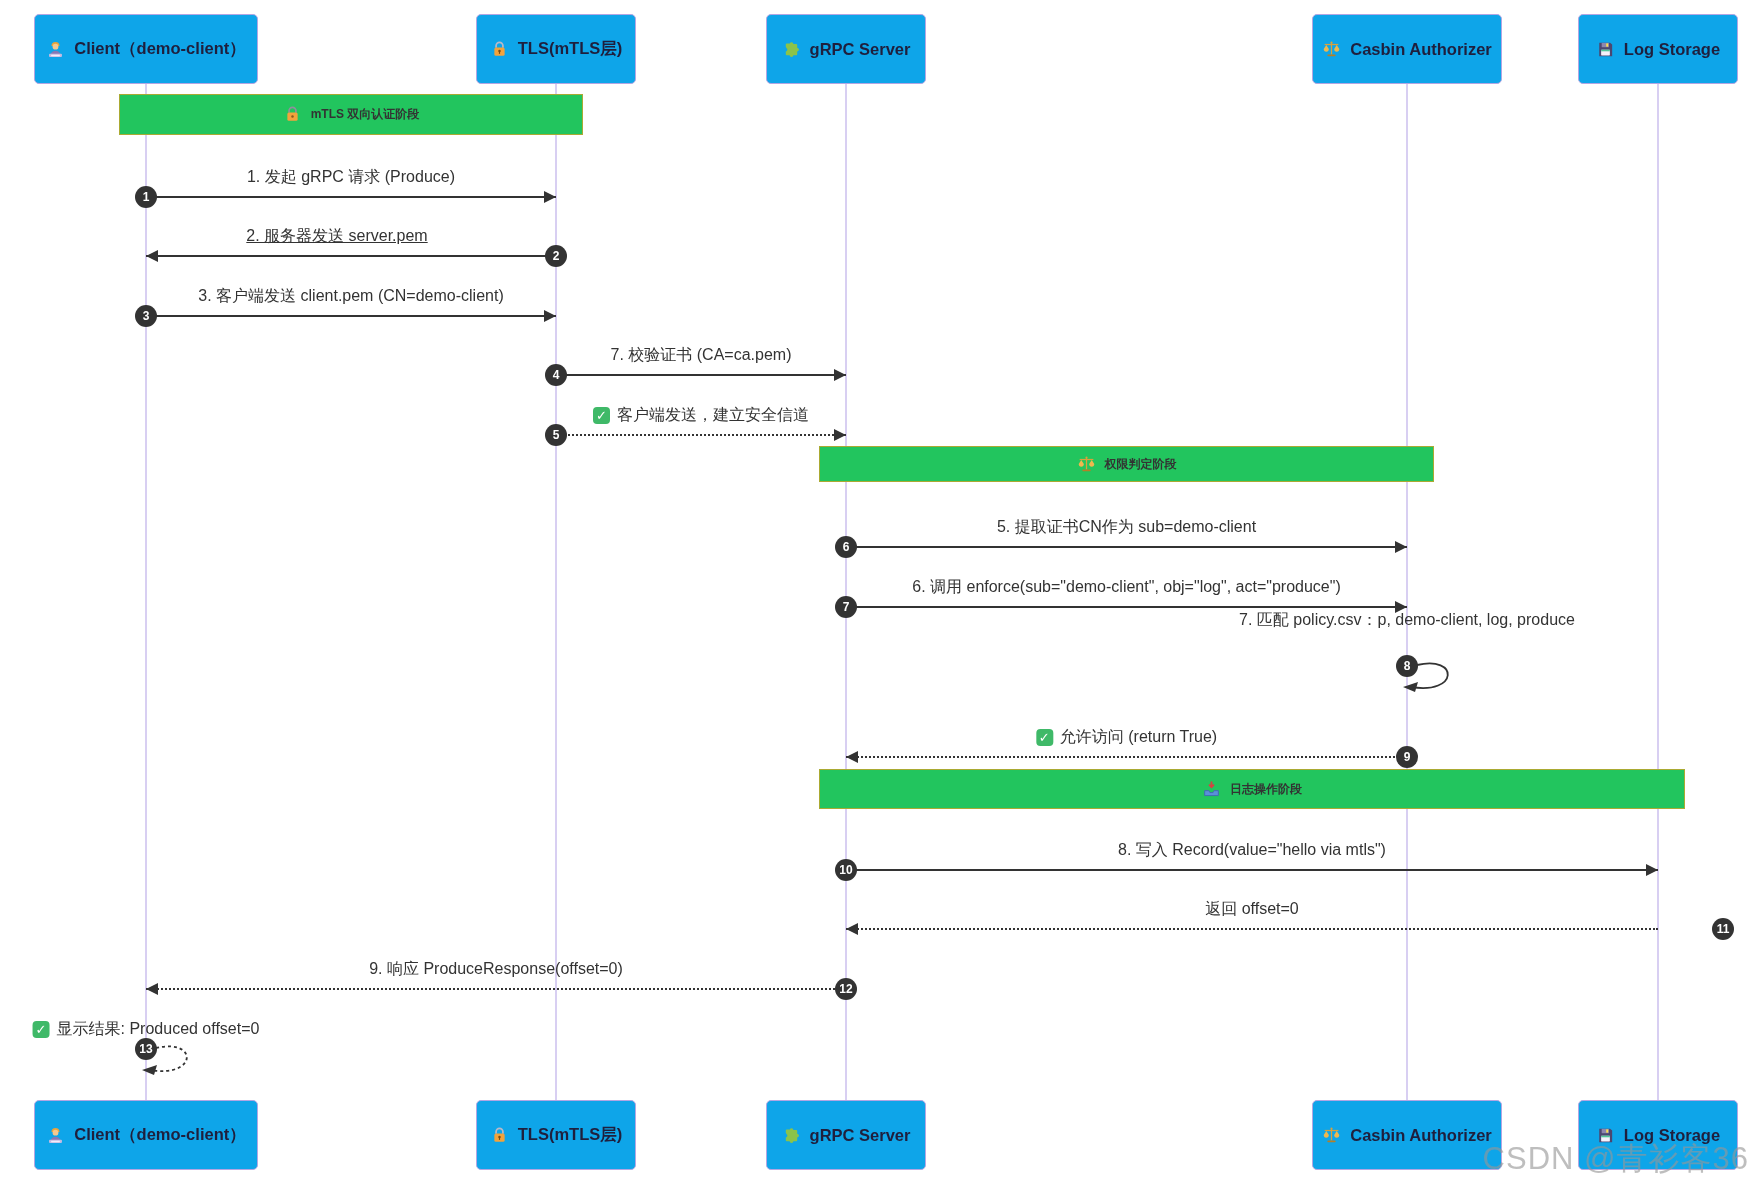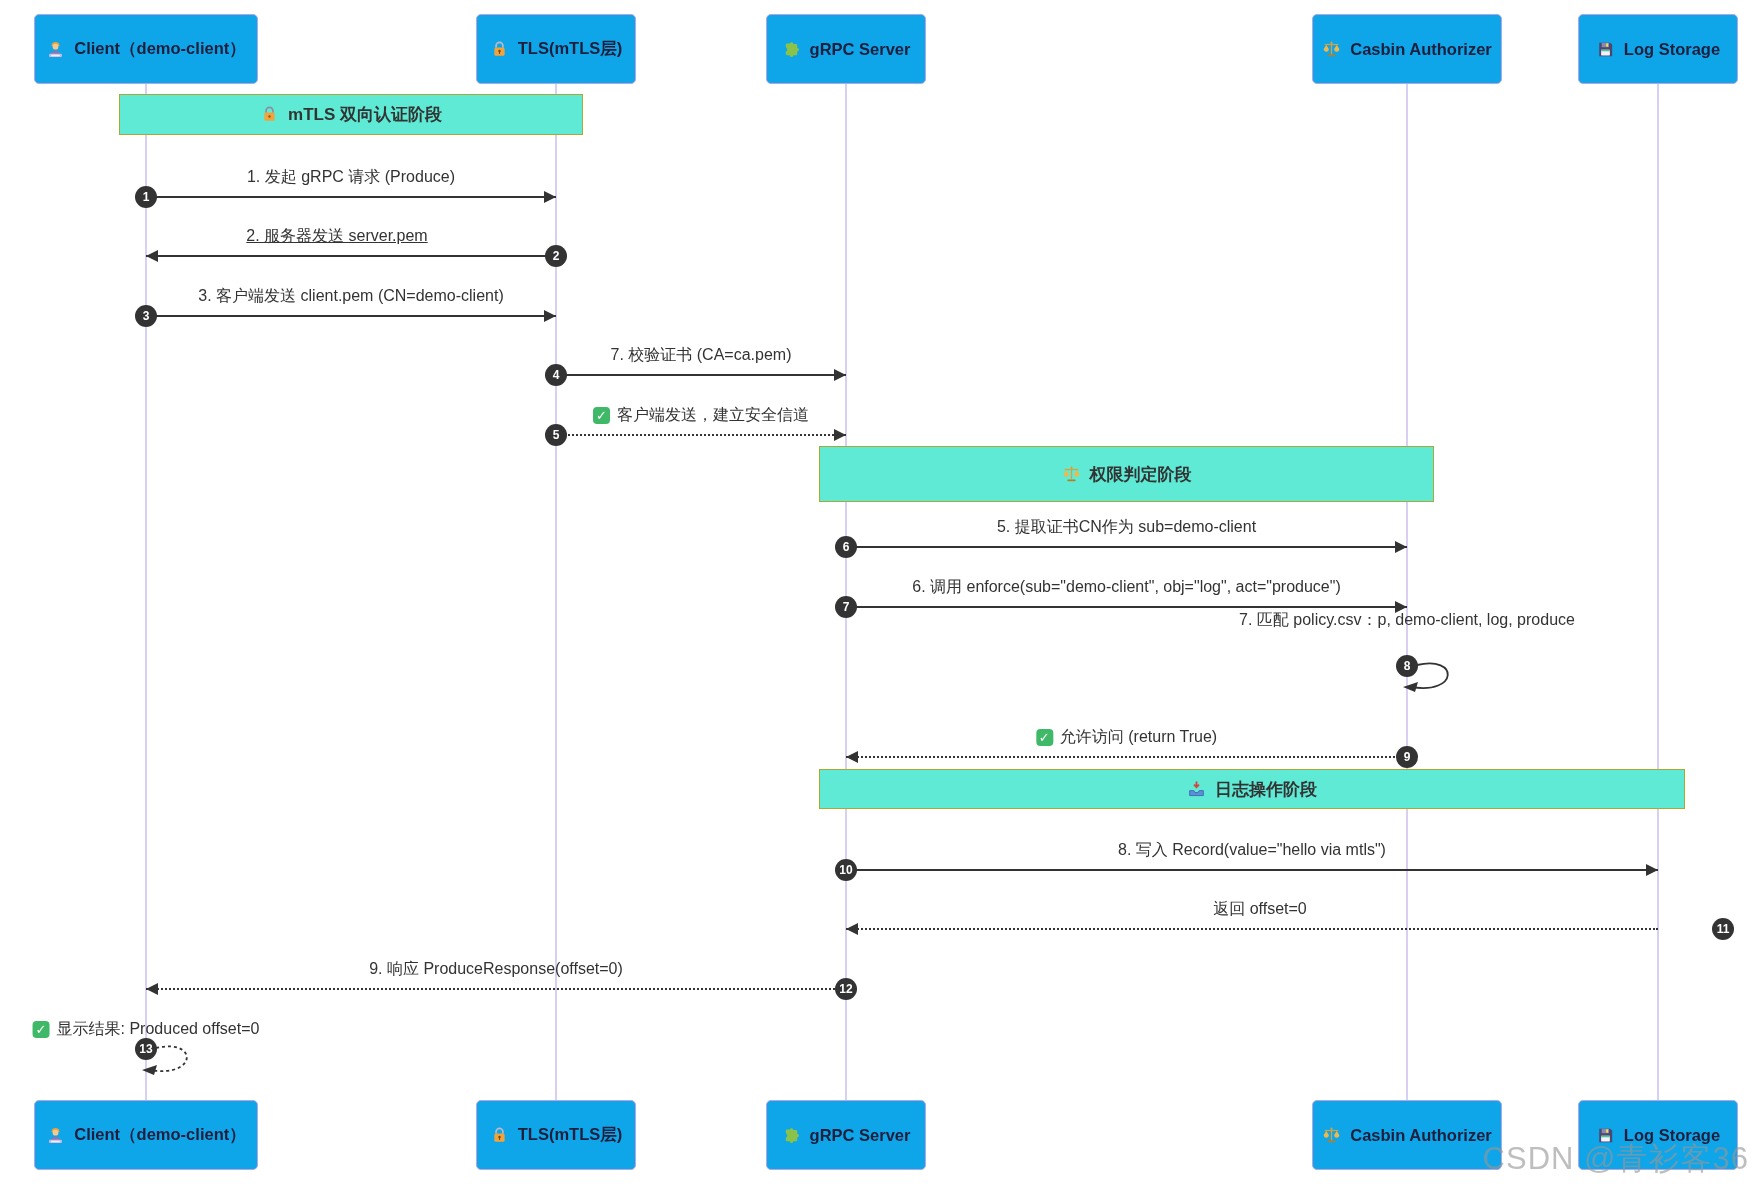--- a/index.html
+++ b/index.html
@@ -4,22 +4,22 @@
 <style>
   html,body{margin:0;padding:0;background:#fff;}
   #stage{position:relative;width:1763px;height:1188px;background:#fff;overflow:hidden;
          font-family:"Liberation Sans","DejaVu Sans",sans-serif;color:#333;}
   .lifeline{position:absolute;width:2px;background:#d8cff2;z-index:0;}
   .actor{position:absolute;background:#0ea5e9;border:1px solid #b3a6e3;border-radius:5px;
          display:flex;align-items:center;justify-content:center;gap:9px;
          font-size:16.5px;font-weight:600;color:#1f1f3d;z-index:3;box-sizing:border-box;}
   .actor .icon, .phase .icon{display:inline-flex;width:19px;height:19px;}
   .icon svg{width:19px;height:19px;}
-  .phase{position:absolute;background:#5eead4;border:1px solid #AAAA33;display:flex;
-         align-items:center;justify-content:center;gap:9px;font-size:17px;font-weight:600;
+  .phase{position:absolute;background:#22c55e;border:1px solid #AAAA33;display:flex;
+         align-items:center;justify-content:center;gap:9px;font-size:12px;font-weight:600;
          color:#333;z-index:2;box-sizing:border-box;}
   .msglabel{position:absolute;transform:translateX(-50%);white-space:nowrap;font-size:16px;
             font-weight:500;color:#333;display:flex;align-items:center;gap:7px;z-index:2;height:22px;}
   .check{width:17px;height:17px;background:#3FB968;border-radius:4px;color:#fff;font-size:13px;
          font-weight:700;display:inline-flex;align-items:center;justify-content:center;flex:0 0 auto;}
   .arrow{position:absolute;height:0;border-top:2px solid #333;z-index:1;}
   .arrow.dashed{border-top:2px dotted #333;}
   .head{position:absolute;width:0;height:0;border-top:6px solid transparent;
         border-bottom:6px solid transparent;z-index:2;}
   .head.right{border-left:12px solid #333;}
@@ -155,21 +155,21 @@
       <div class="phase" style="left: 119px; top: 94px; width: 464px; height: 41px;">
         <span class="icon">
           <svg viewBox="0 0 20 20">
             <path d="M6.4 8.2V6a3.6 3.6 0 0 1 7.2 0v2.2" fill="none" stroke="#8f8f9c" stroke-width="1.8"></path>
             <rect x="4.6" y="8" width="10.8" height="8.6" rx="1.6" fill="#f2a33c"></rect>
             <circle cx="10" cy="12.2" r="1.3" fill="#8a5a1e"></circle>
           </svg>
         </span>
         <span>mTLS 双向认证阶段</span>
       </div>
-      <div class="phase" style="left: 819px; top: 446px; width: 615px; height: 56px;">
+      <div class="phase" style="left: 819px; top: 446px; width: 615px; height: 36px;">
         <span class="icon">
           <svg viewBox="0 0 20 20">
             <rect x="9.35" y="2.6" width="1.3" height="12.6" fill="#d9a13c"></rect>
             <rect x="2.8" y="4.1" width="14.4" height="1.3" fill="#d9a13c"></rect>
             <circle cx="10" cy="2.8" r="1.1" fill="#d9a13c"></circle>
             <path d="M1.8 9.6l2.7-4.4 2.7 4.4a2.7 2.7 0 0 1-5.4 0z" fill="#eeb84e"></path>
             <path d="M12.8 9.6l2.7-4.4 2.7 4.4a2.7 2.7 0 0 1-5.4 0z" fill="#eeb84e"></path>
             <rect x="5.6" y="15.2" width="8.8" height="1.8" rx=".9" fill="#b57f27"></rect>
           </svg>
         </span>
@@ -241,21 +241,21 @@
       </div>
       <div class="arrow dashed" style="left: 846px; top: 756px; width: 561px;"></div>
       <div class="head left" style="left: 846px; top: 751px;"></div>
       <div class="num" style="left: 1396px; top: 746px;">9</div>
       <div class="msglabel" style="left: 1252px; top: 839px;">
         <span>8. 写入 Record(value="hello via mtls")</span>
       </div>
       <div class="arrow" style="left: 846px; top: 869px; width: 812px;"></div>
       <div class="head right" style="left: 1646px; top: 864px;"></div>
       <div class="num" style="left: 835px; top: 859px;">10</div>
-      <div class="msglabel" style="left: 1252px; top: 898px; margin-left: 8px;">
+      <div class="msglabel" style="left: 1252px; top: 898px;">
         <span>返回 offset=0</span>
       </div>
       <div class="arrow dashed" style="left: 846px; top: 928px; width: 812px;"></div>
       <div class="head left" style="left: 846px; top: 923px;"></div>
       <div class="num" style="left: 1712px; top: 918px;">11</div>
       <div class="msglabel" style="left: 496px; top: 958px;">
         <span>9. 响应 ProduceResponse(offset=0)</span>
       </div>
       <div class="arrow dashed" style="left: 146px; top: 988px; width: 700px;"></div>
       <div class="head left" style="left: 146px; top: 983px;"></div>

